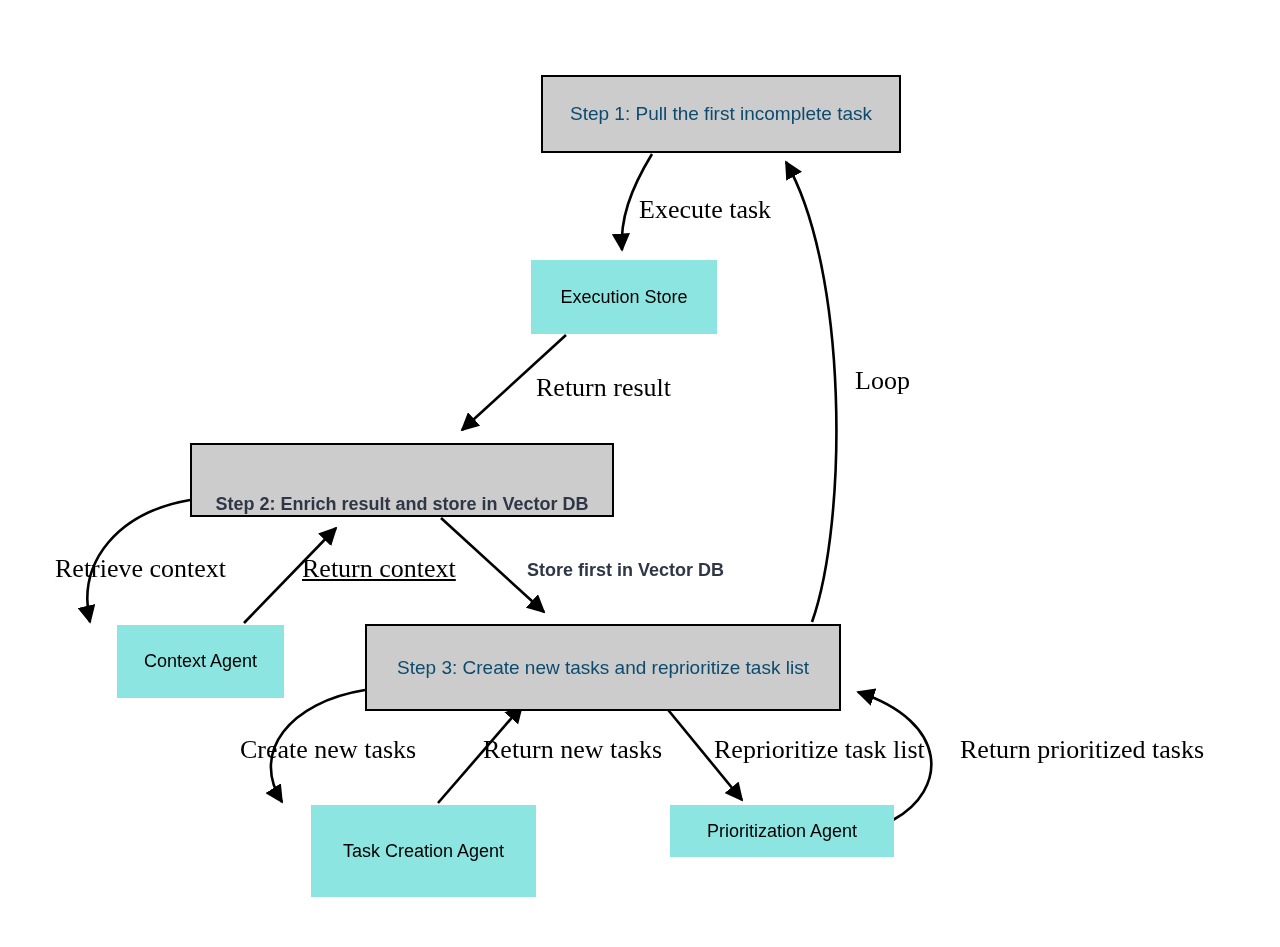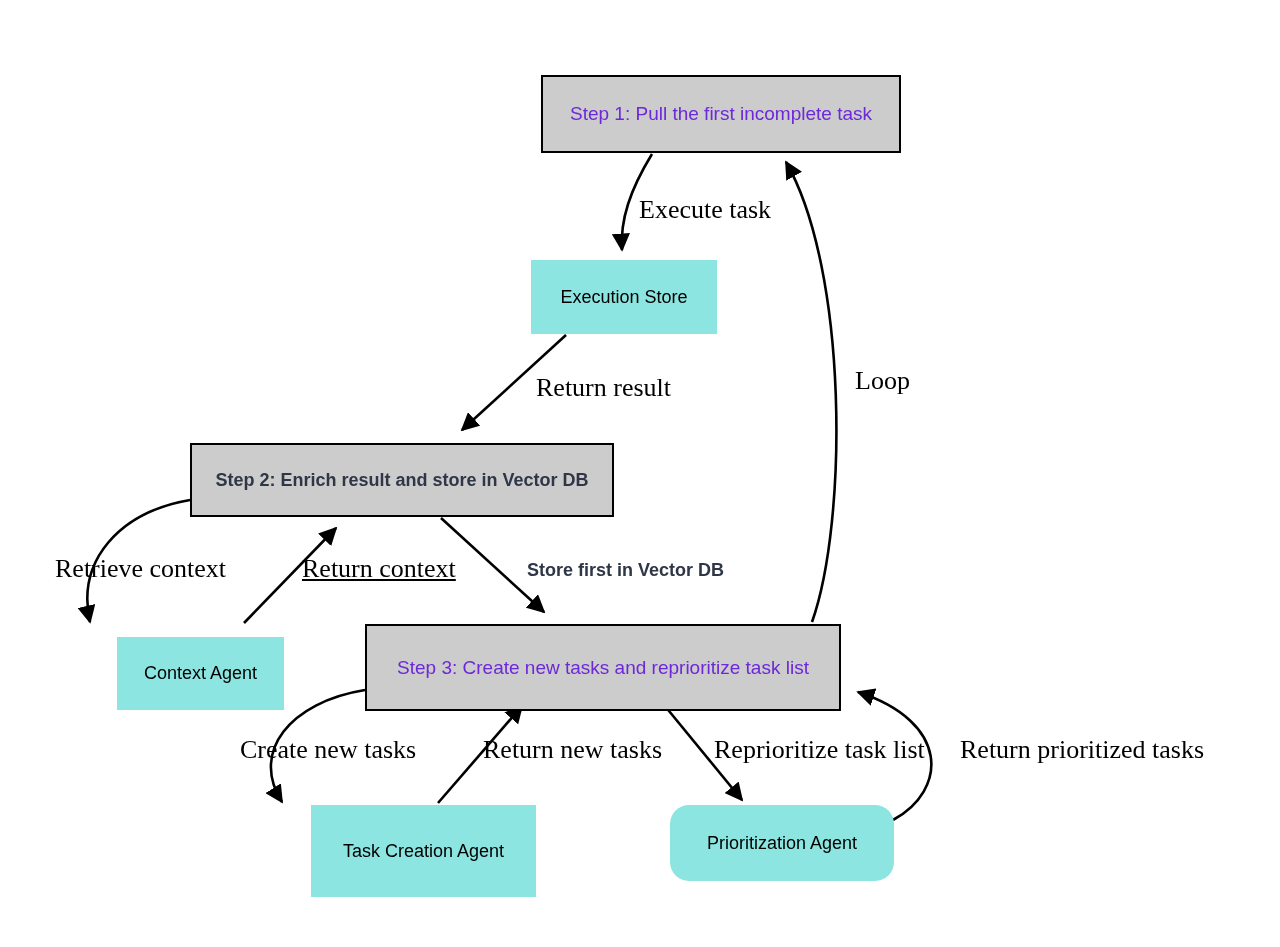--- a/index.html
+++ b/index.html
@@ -34,21 +34,21 @@
     align-items: center;
     justify-content: center;
     text-align: center;
     line-height: 1.15;
     white-space: nowrap;
     z-index: 3;
   }
   .node-step {
     background: #cccccc;
     border: 2px solid #000000;
-    color: #6d28d9;
+    color: #0c4a6e;
     font-size: 19px;
     font-weight: normal;
   }
   .node-step.accent-text {
     color: #2f3747;
     font-weight: bold;
     font-size: 18px;
   }
   .node-agent {
     background: #8ce5e0;
@@ -107,37 +107,37 @@
   </svg>
 
   <div class="node node-step" style="left:541px; top:75px; width:360px; height:78px;">
     <span>Step 1: Pull the first incomplete task</span>
   </div>
 
   <div class="node node-agent" style="left:531px; top:260px; width:186px; height:74px;">
     <span>Execution Store</span>
   </div>
 
-  <div class="node node-step accent-text" style="left:190px; top:443px; width:424px; height:74px;">
+  <div class="node node-step accent-text" style="left:190px; top:443px; width:424px; height:74px;align-items:flex-end;">
     <span>Step 2: Enrich result and store in Vector DB</span>
   </div>
 
-  <div class="node node-agent" style="left:117px; top:625px; width:167px; height:73px;margin-top:12px;">
+  <div class="node node-agent" style="left:117px; top:625px; width:167px; height:73px;">
     <span>Context Agent</span>
   </div>
 
   <div class="node node-step" style="left:365px; top:624px; width:476px; height:87px;">
     <span>Step 3: Create new tasks and reprioritize task list</span>
   </div>
 
   <div class="node node-agent" style="left:311px; top:805px; width:225px; height:92px;">
     <span>Task Creation Agent</span>
   </div>
 
-  <div class="node node-agent" style="left:670px; top:805px; width:224px; height:76px;border-radius:19px;">
+  <div class="node node-agent" style="left:670px; top:805px; width:224px; height:52px;">
     <span>Prioritization Agent</span>
   </div>
 
   <div class="edge-label" style="left:639px; top:197px;text-align:right;">Execute task</div>
 
   <div class="edge-label" style="left:536px; top:375px;">Return result</div>
 
   <div class="edge-label" style="left:55px; top:556px;">Retrieve context</div>
 
   <div class="edge-label" style="left:302px; top:556px;text-decoration:underline;">Return context</div>

